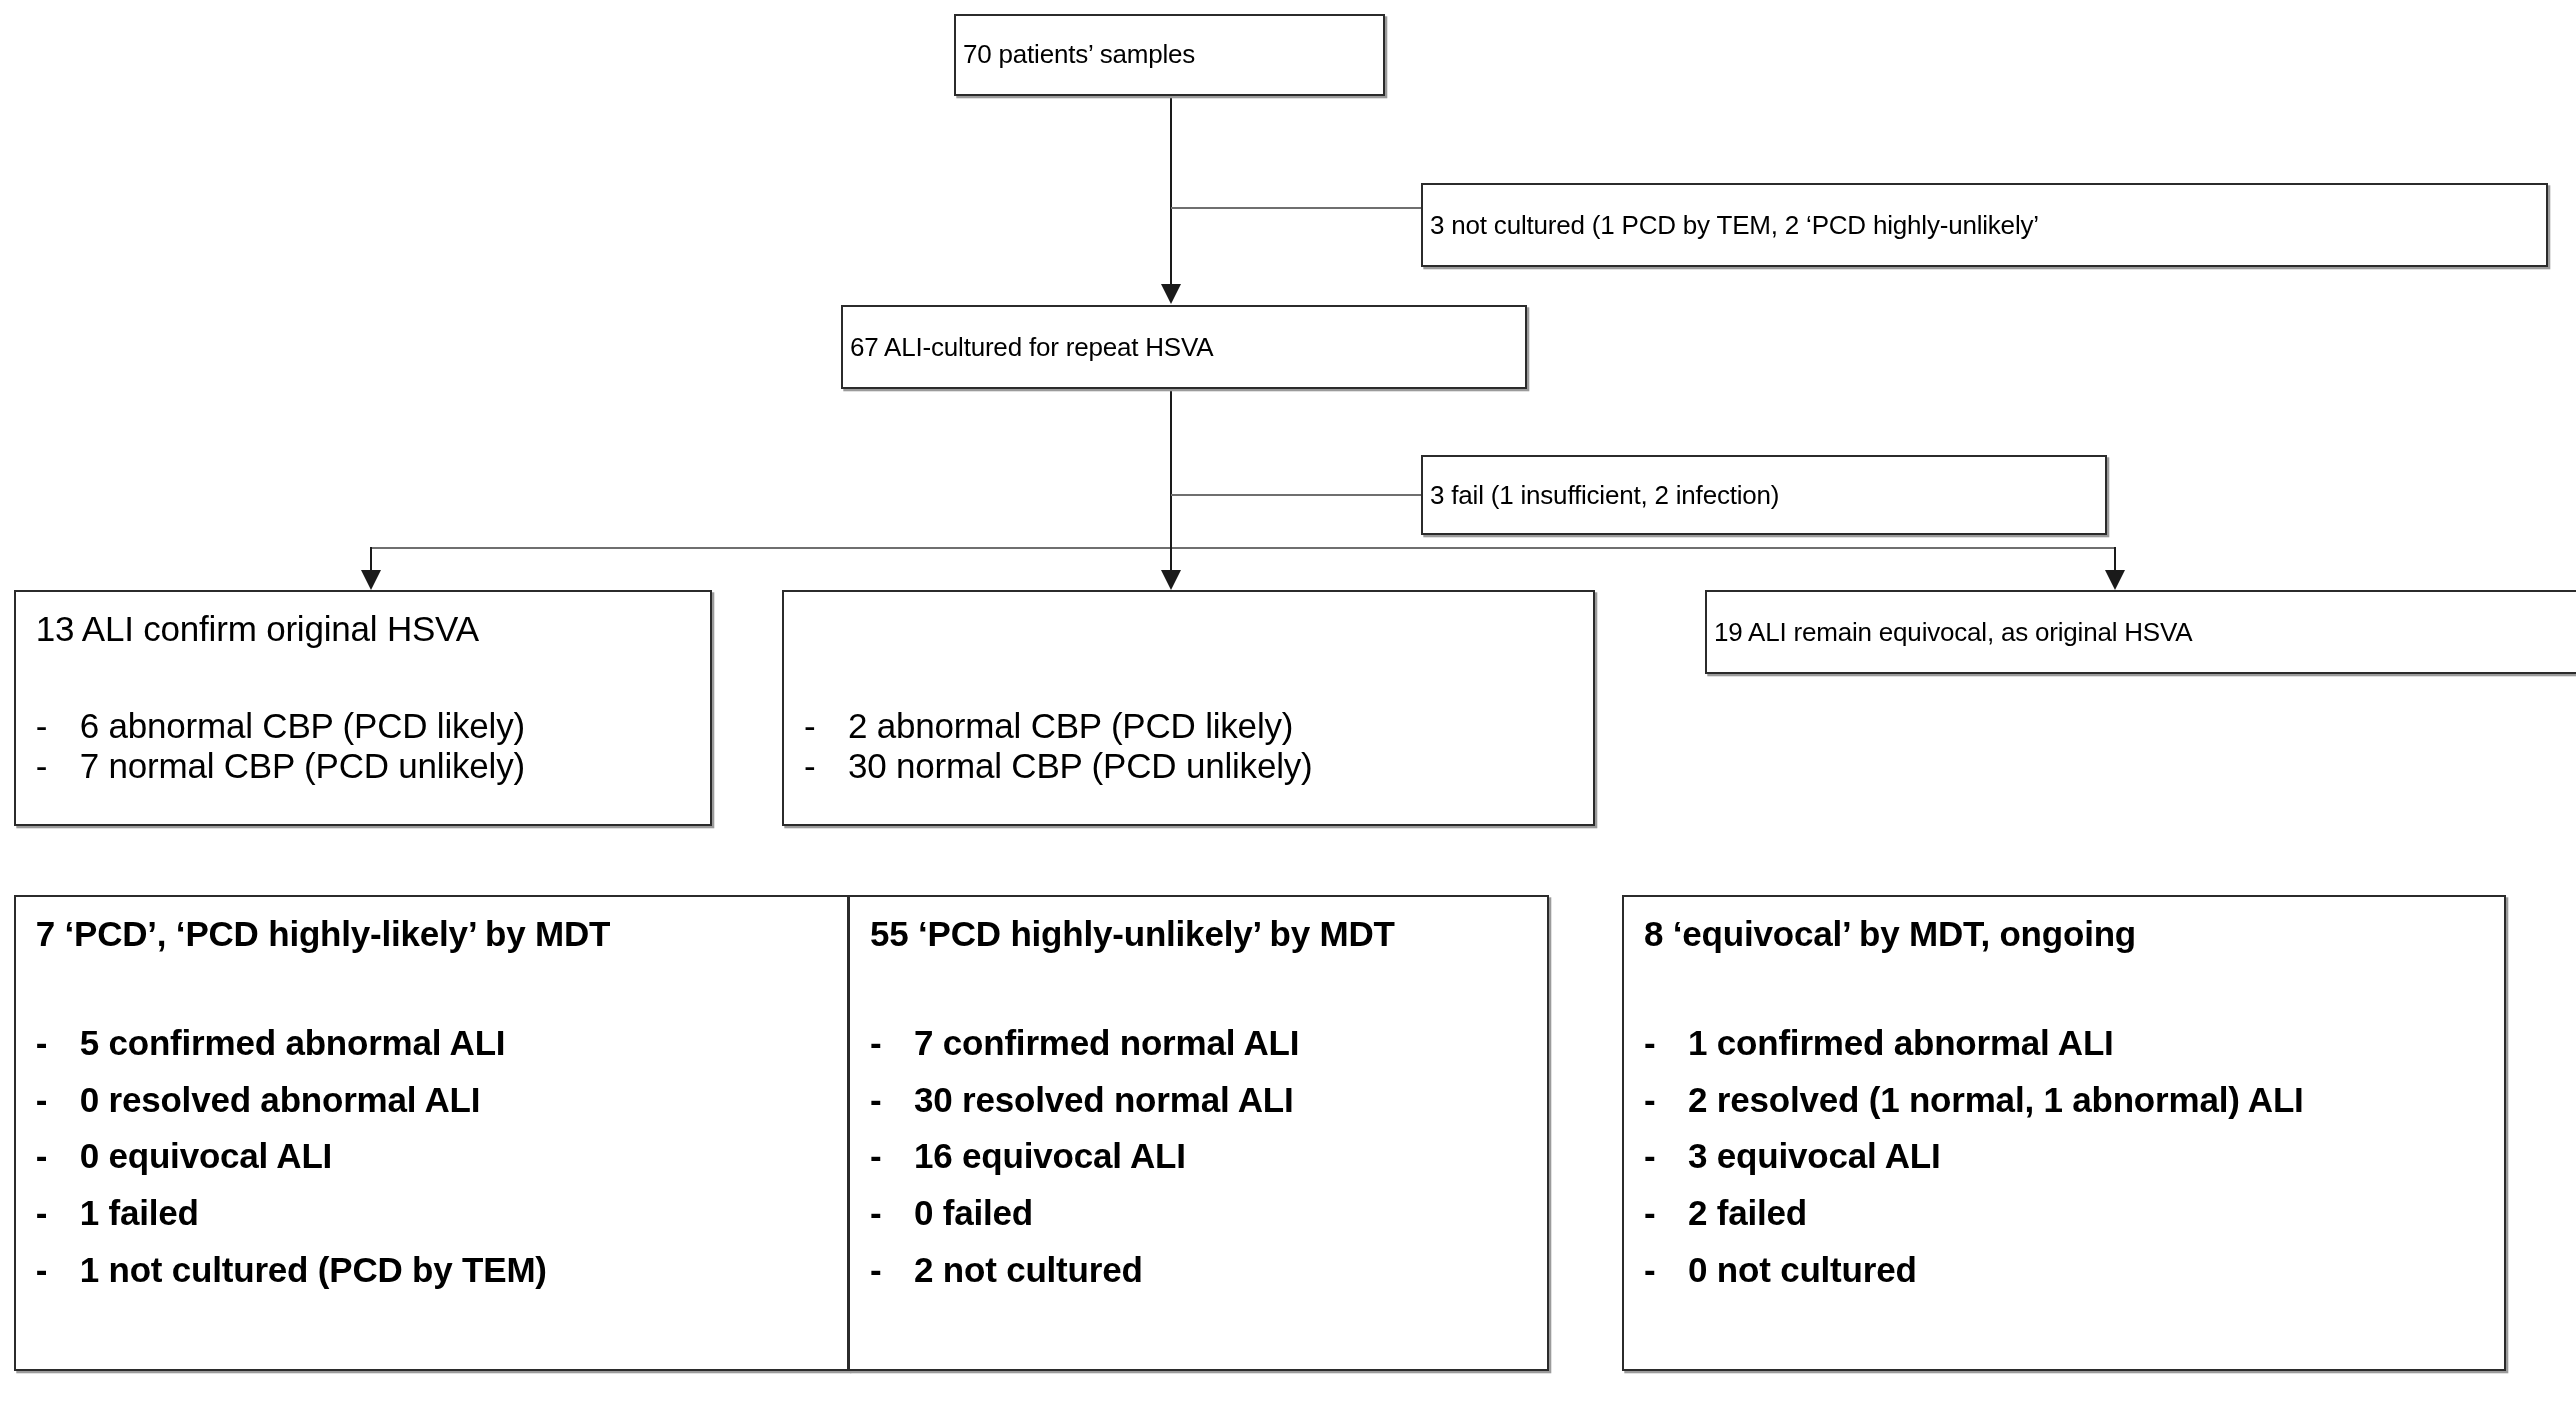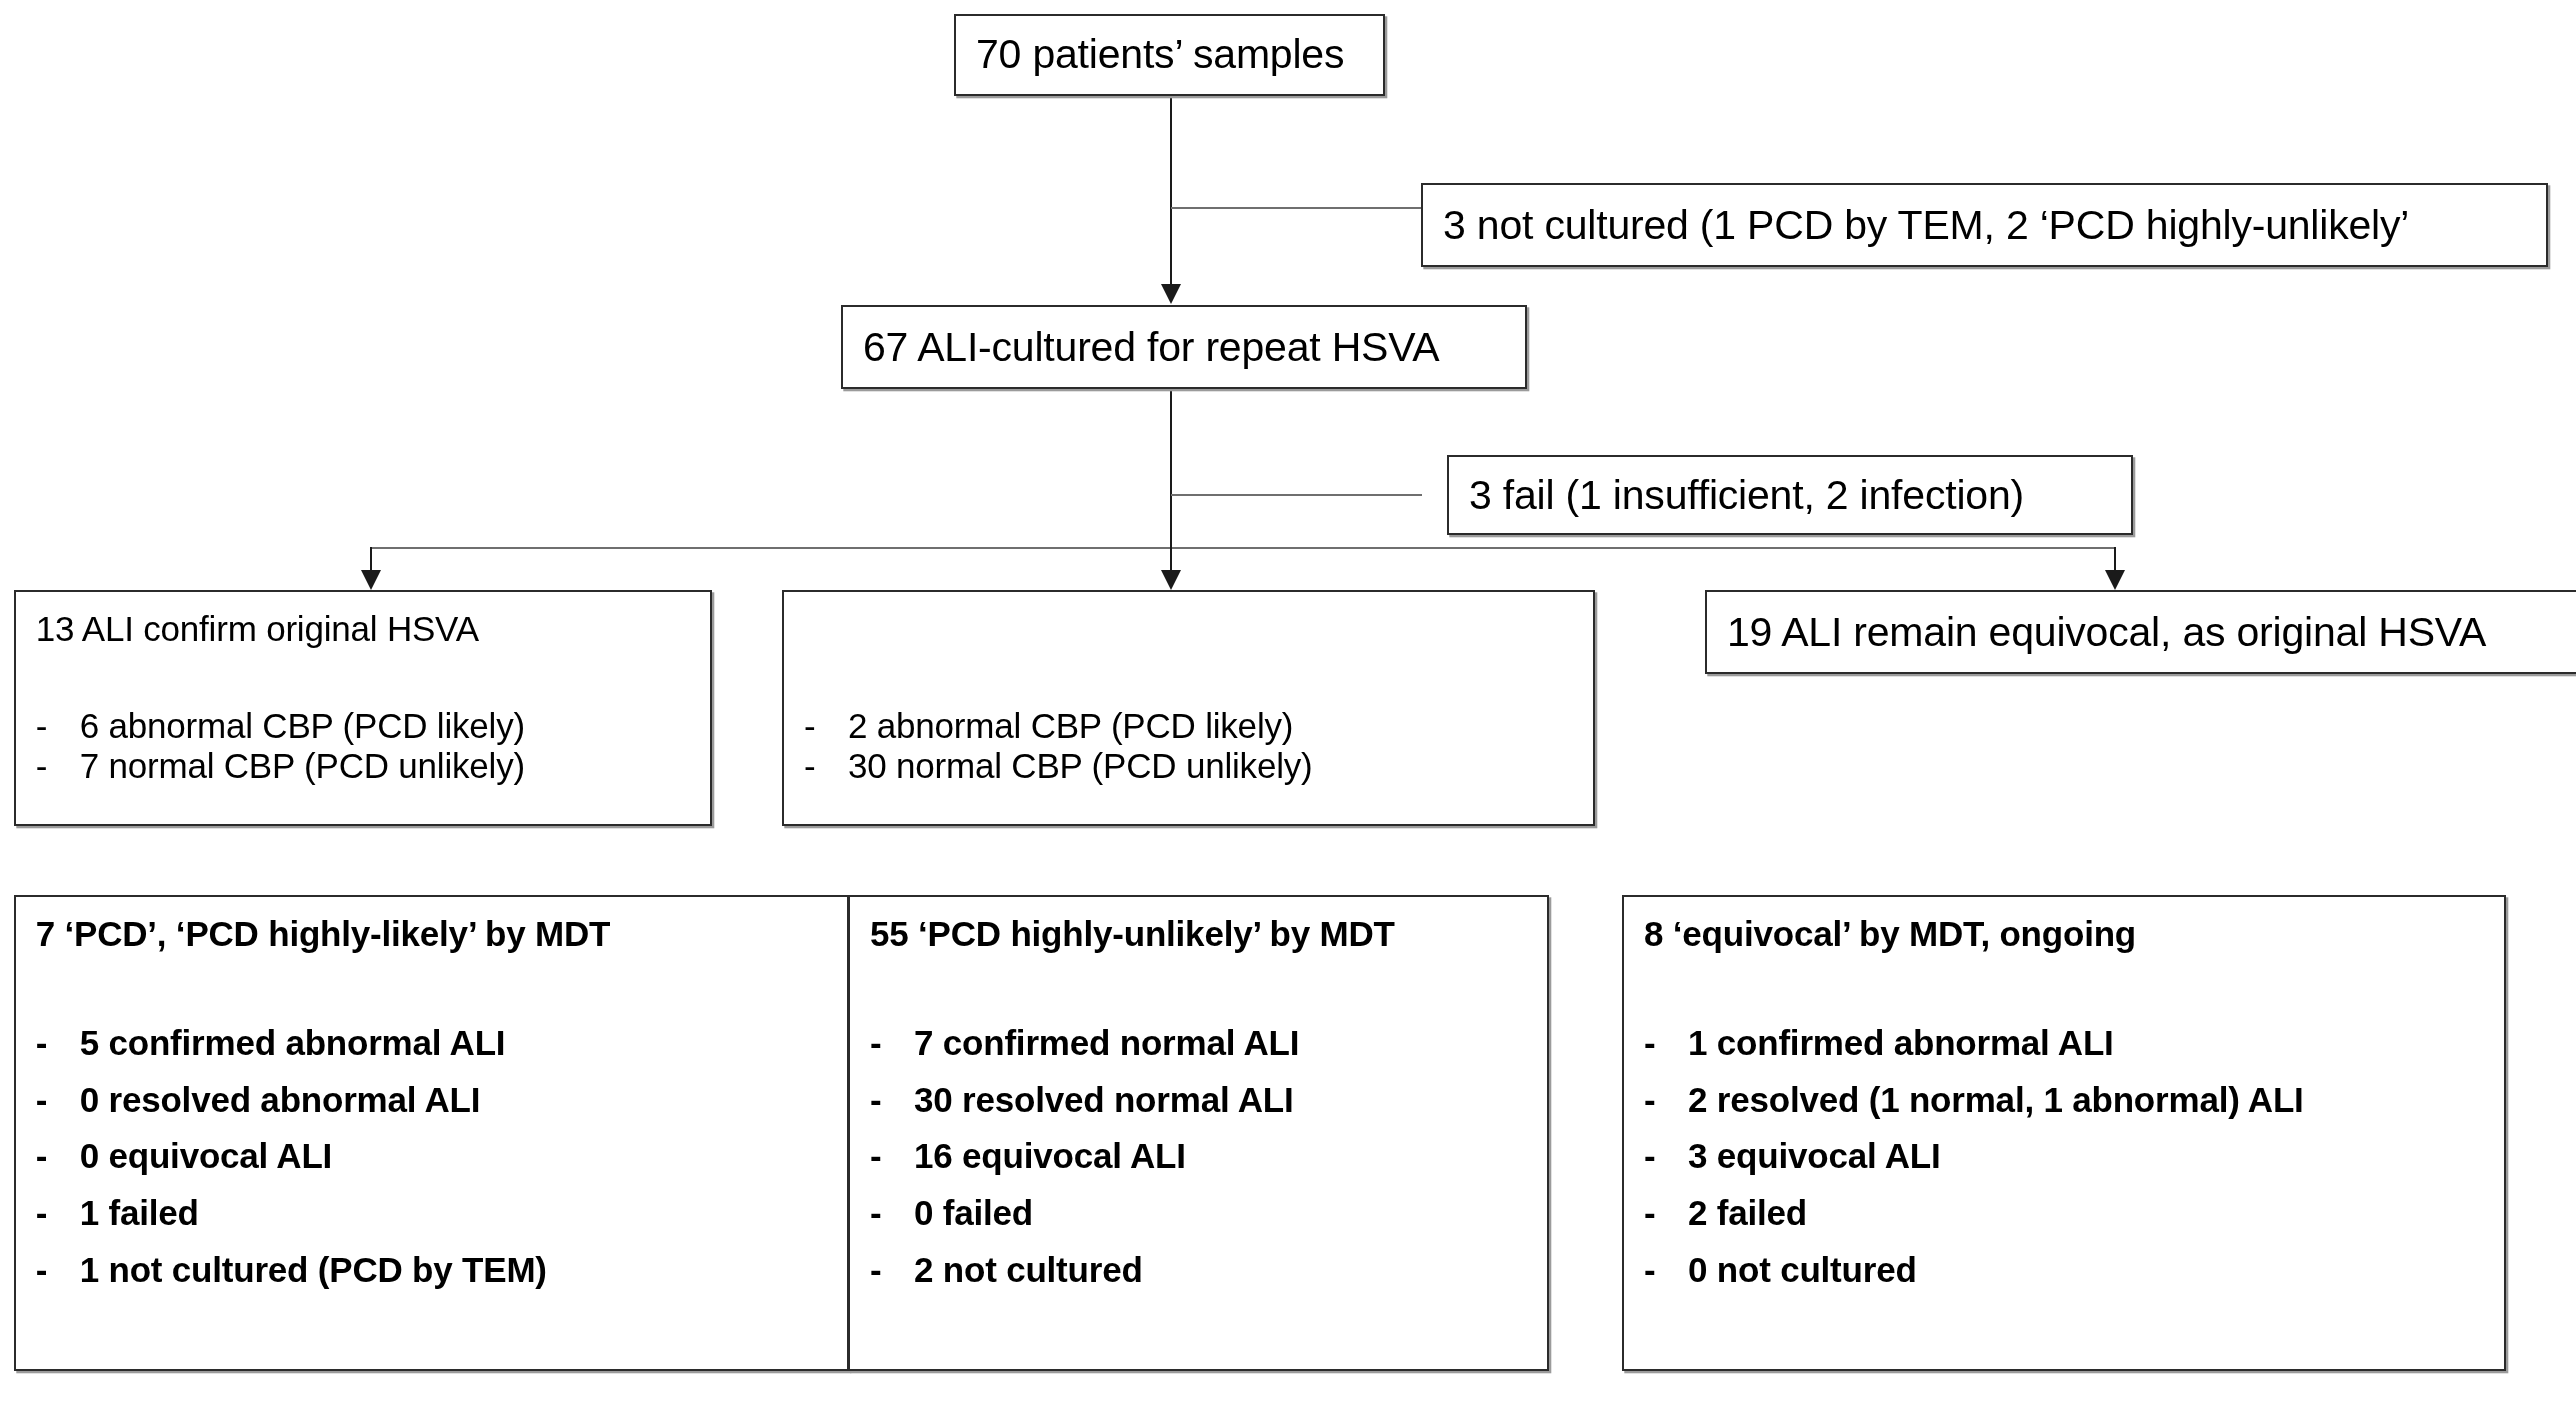--- a/index.html
+++ b/index.html
@@ -28,22 +28,22 @@
     font-size:35px;
     line-height:1.12;
     white-space:nowrap;
     letter-spacing:-0.2px;
     text-align:right;
   }
   .one-line{
     display:flex;
     align-items:center;
     height:100%;
-    padding-left:20px;
-    font-size:41px;
+    padding-left:7px;
+    font-size:26px;
     white-space:nowrap;
     letter-spacing:-0.2px;
   }
   .blist{
     position:absolute;
     left:20px;
     right:7.6px;
     list-style:none;
     margin:0;
     padding:0;
@@ -113,21 +113,21 @@
   </div>
 
   <div class="box" style="left:1421px; top:183px; width:1127px; height:84px;">
     <div class="one-line">3 not cultured (1 PCD by TEM, 2 ‘PCD highly-unlikely’</div>
   </div>
 
   <div class="box" style="left:841px; top:305px; width:686px; height:84px;">
     <div class="one-line">67 ALI-cultured for repeat HSVA</div>
   </div>
 
-  <div class="box" style="left:1421px; top:455px; width:686px; height:80px;margin-left:26px;">
+  <div class="box" style="left:1421px; top:455px; width:686px; height:80px;">
     <div class="one-line">3 fail (1 insufficient, 2 infection)</div>
   </div>
 
   <div class="box" style="left:13.7px; top:590px; width:698px; height:236px;">
     <div class="box-title" style="top:17px;">13 ALI confirm original HSVA</div>
     <ul class="blist" style="top:114px;">
       <li>
         <span class="dash">-</span>
         <span>6 abnormal CBP (PCD likely)</span>
       </li>

